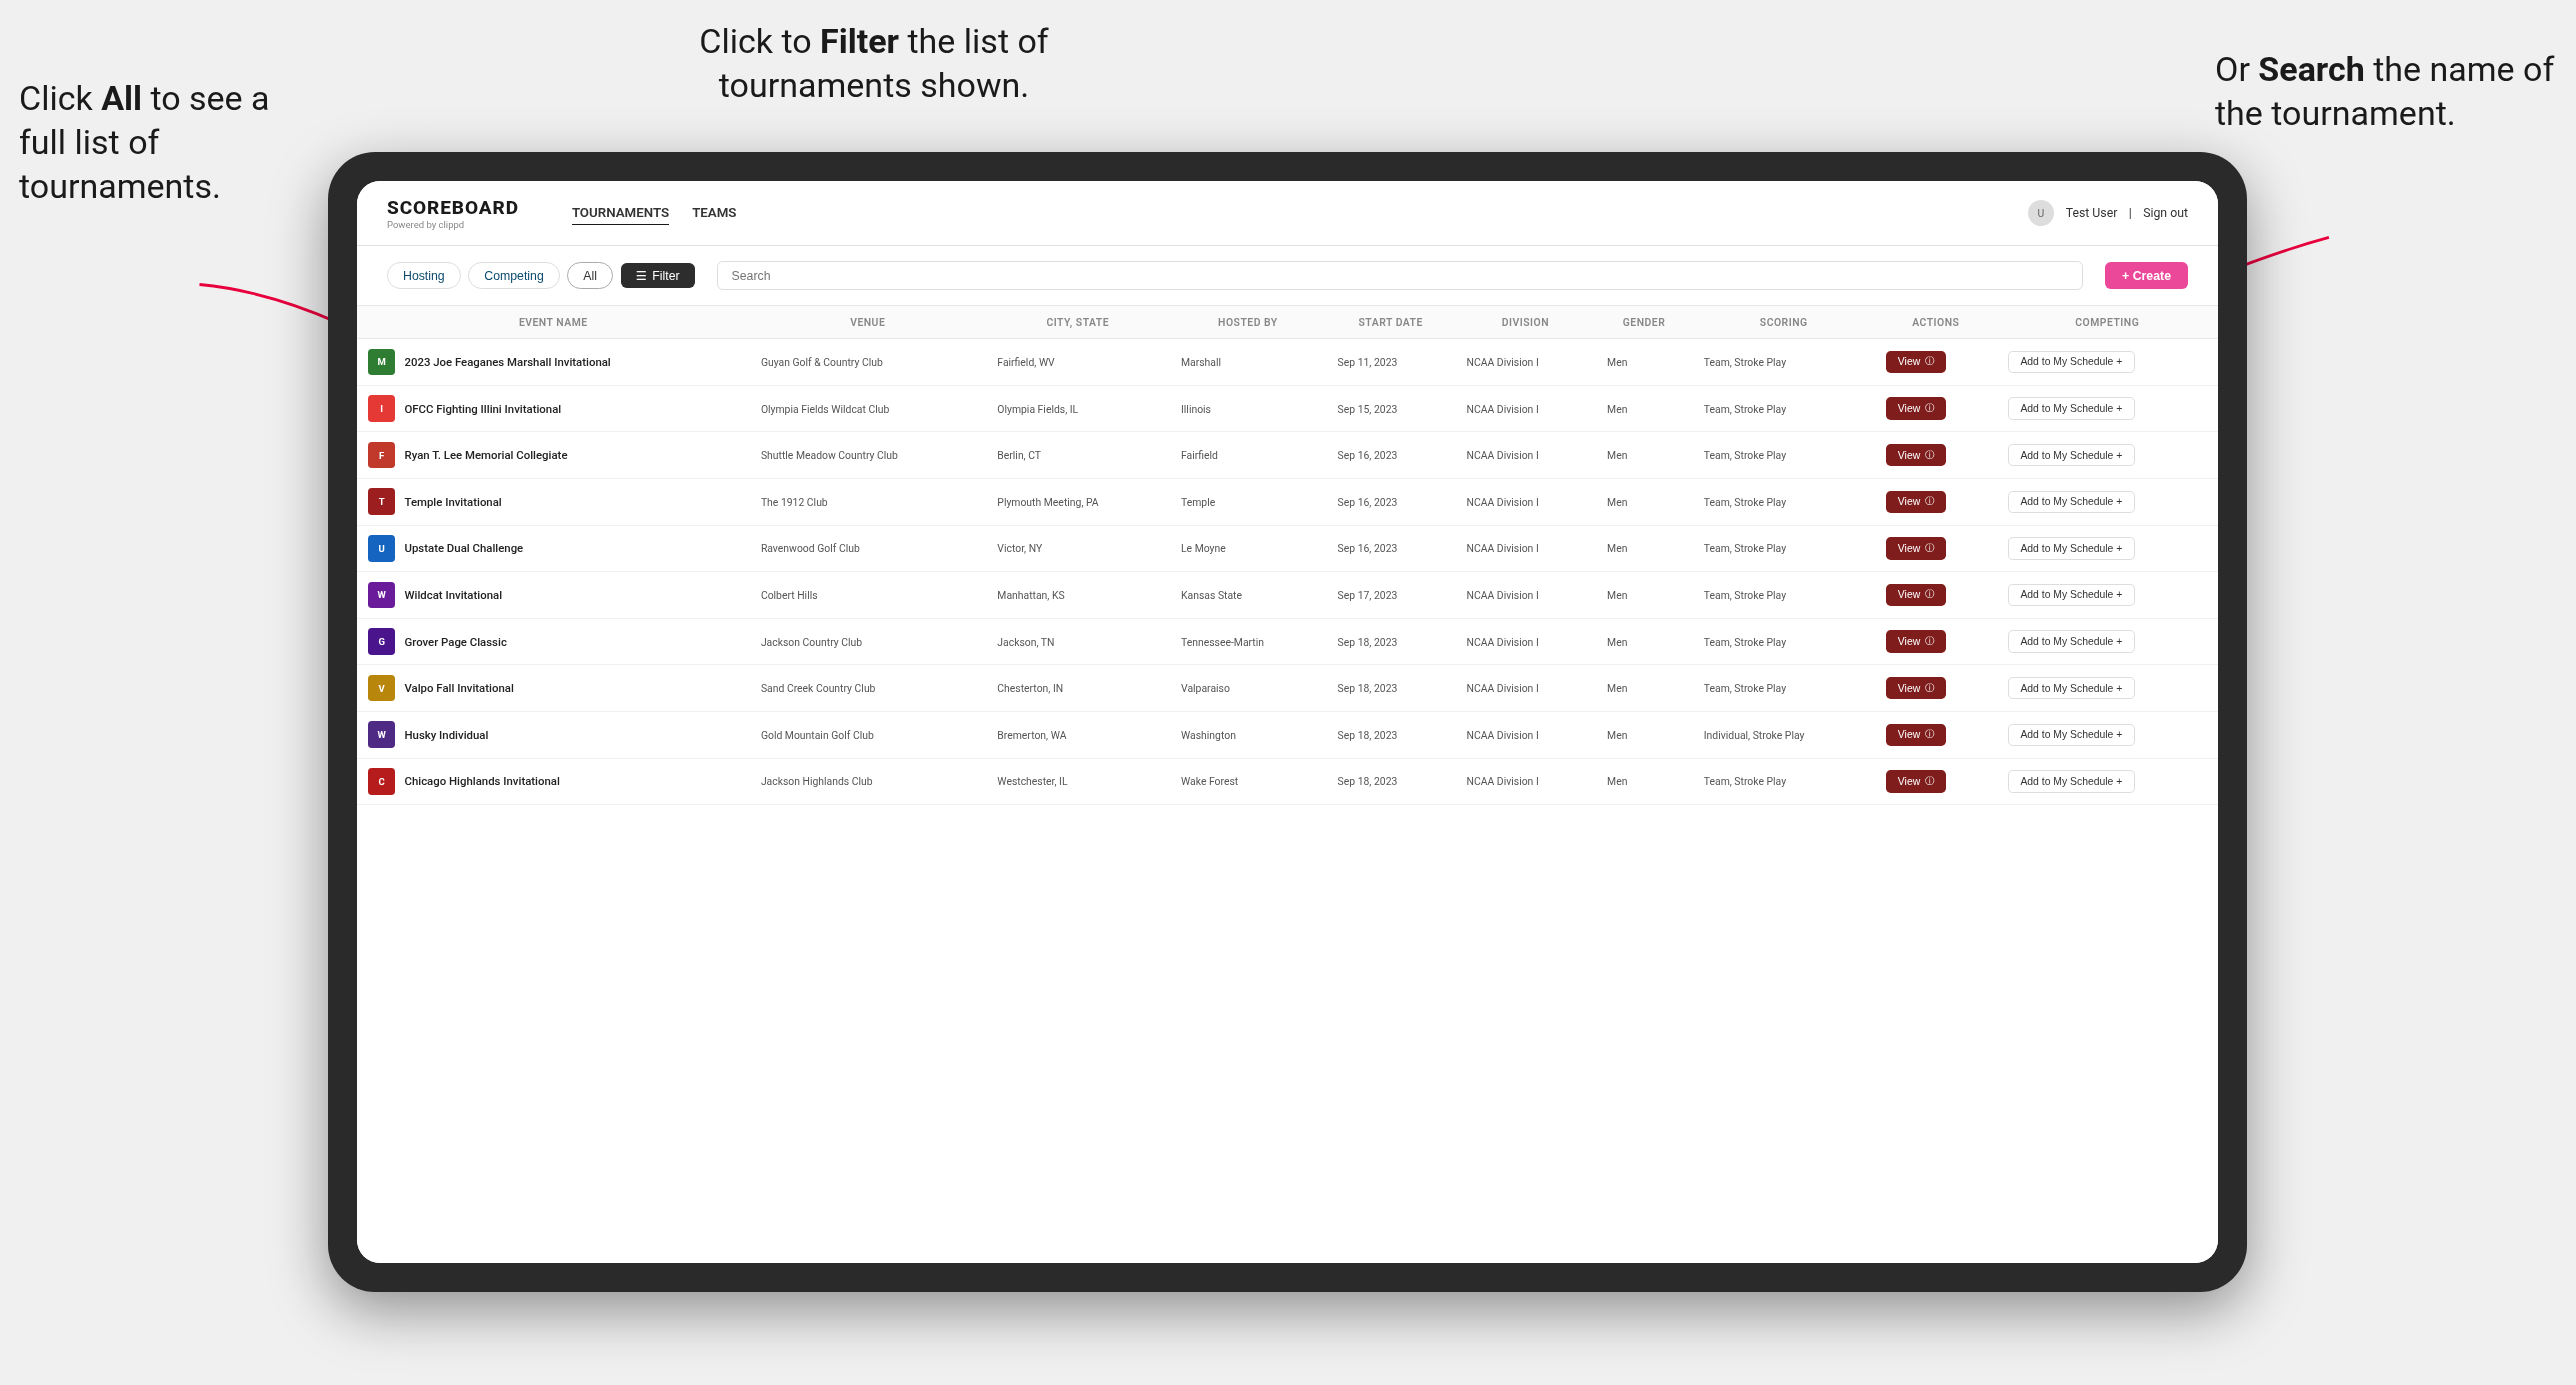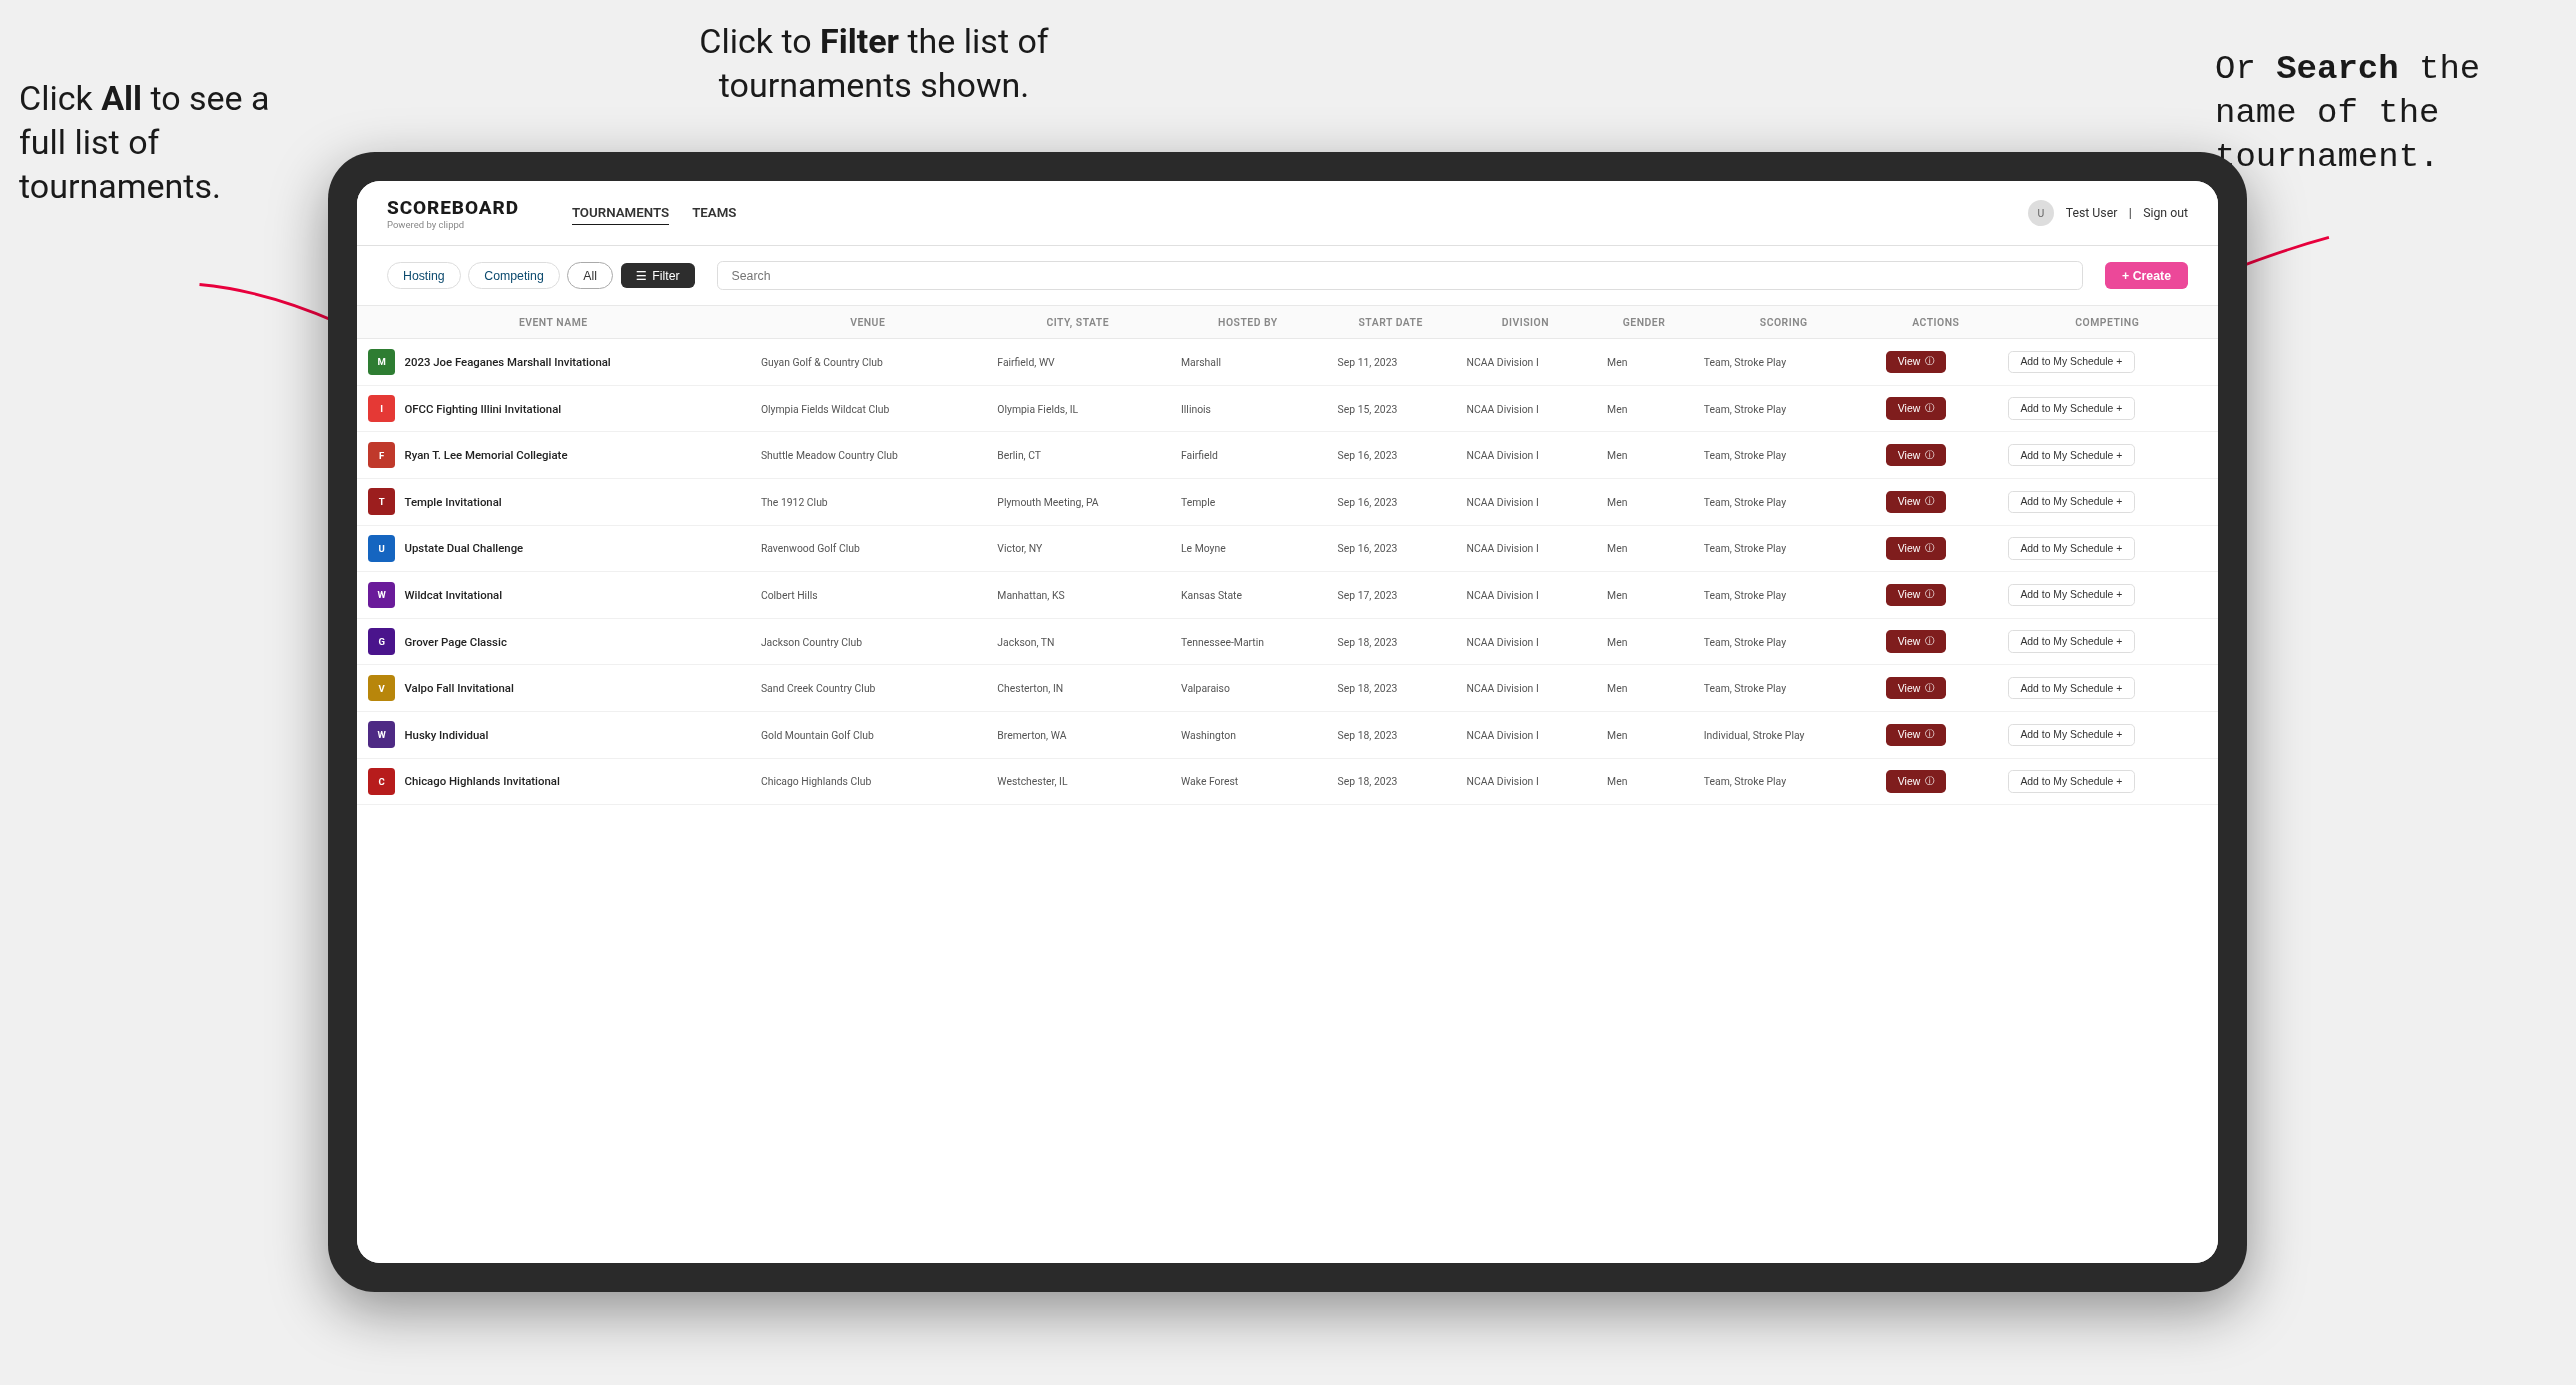--- a/index.html
+++ b/index.html
@@ -31,21 +31,20 @@
       left: 608px;
       top: 19px;
       width: 532px;
       text-align: center;
     }
     .annotation-topright {
       right: 19px;
       top: 47px;
       width: 342px;
       text-align: left;
-      font-family: Liberation Mono, monospace;
     }
 
     
     .tablet-frame {
       position: absolute;
       top: 152px;
       left: 328px;
       width: 1919px;
       height: 1140px;
       background: #2a2a2a;
@@ -619,21 +618,21 @@
       </button>
     </td>
   </tr>
             <tr>
     <td>
       <div class="event-name-cell">
         <div class="team-logo" style="background:#b71c1c">C</div>
         <span class="event-name-text">Chicago Highlands Invitational</span>
       </div>
     </td>
-    <td><span class="small-text">Chicago Highlands Club</span></td>
+    <td><span class="small-text">Jackson Highlands Club</span></td>
     <td><span class="small-text">Westchester, IL</span></td>
     <td><span class="small-text">Wake Forest</span></td>
     <td><span class="small-text">Sep 18, 2023</span></td>
     <td><span class="small-text">NCAA Division I</span></td>
     <td><span class="small-text">Men</span></td>
     <td><span class="small-text">Team, Stroke Play</span></td>
     <td>
       <button class="view-btn">
         View
         <span style="font-size:9.5px;">ⓘ</span>

